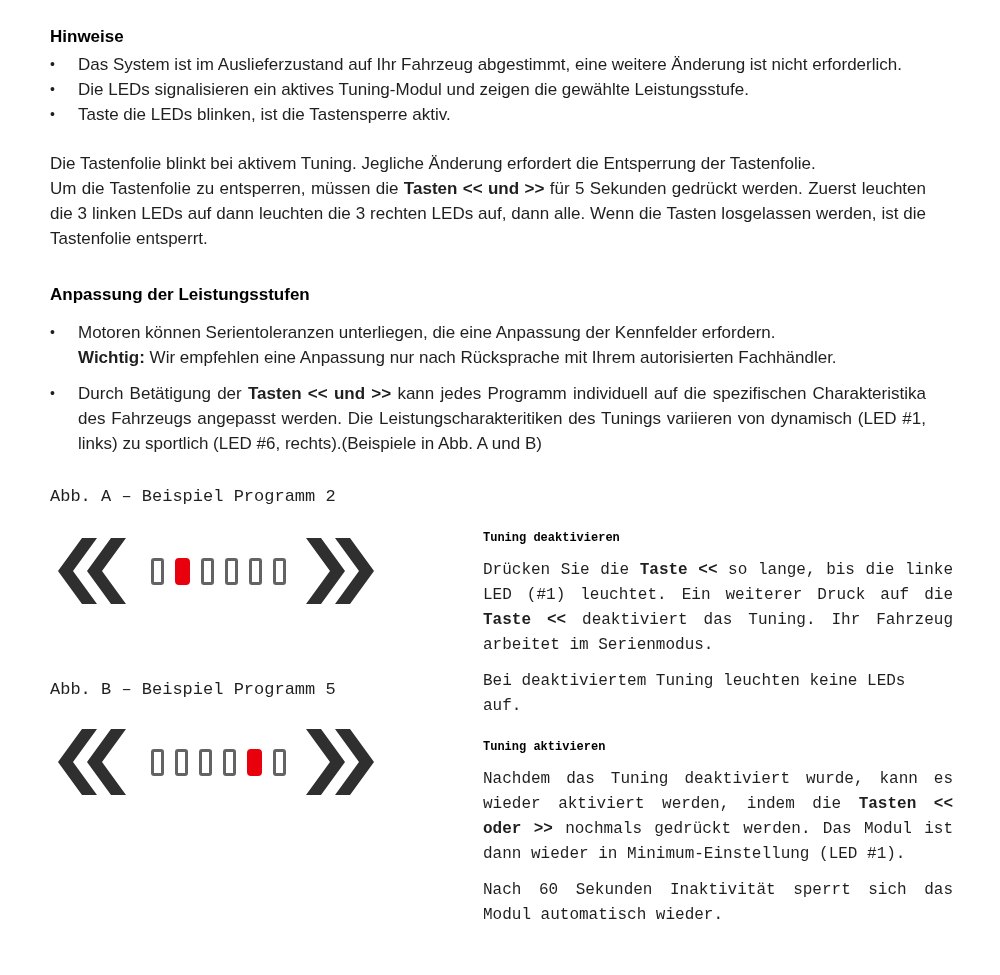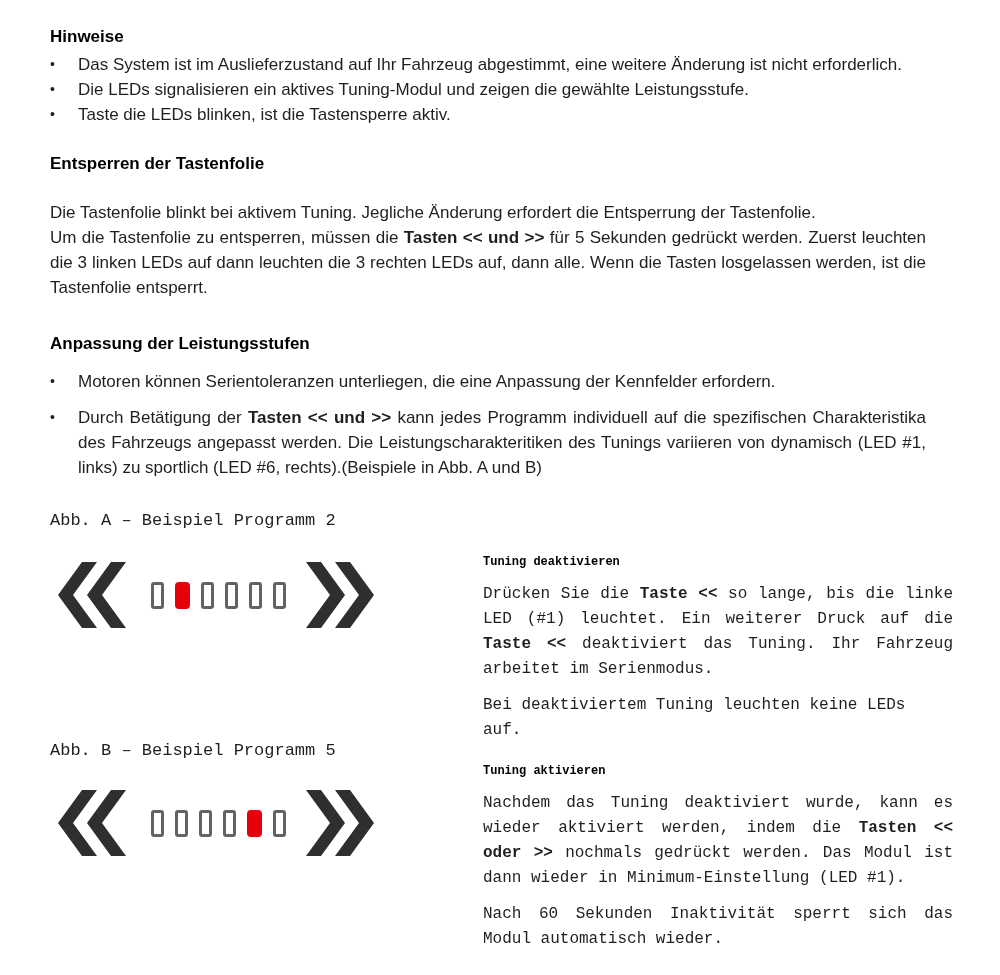--- a/index.html
+++ b/index.html
@@ -49,21 +49,21 @@
   .col-right .para-solo { margin-top: 11px; }
   .col-right .h2 { margin-top: 16px; }
 
   .figure-label { font-size: 17px; line-height: 25px; }
   .led-figure {
     display: flex;
     align-items: center;
     margin-left: 8px;
   }
   .fig-a .led-figure { margin-top: 29px; }
-  .fig-b-label { margin-top: 110px; }
+  .fig-b-label { margin-top: 73px; }
   .fig-b .led-figure { margin-top: 27px; }
   .chev { width: 68px; height: 66px; flex: 0 0 68px; }
   .chev polygon { fill: var(--chevron, #2f2f2f); }
   .led-row { display: flex; gap: 11px; margin-left: 25px; margin-right: 20px; }
   .led {
     width: 13px; height: 27px;
     border: 3px solid var(--led-outline, #636363);
     border-radius: 3px;
     background: var(--led-fill, #ffffff);
   }
@@ -89,35 +89,35 @@
       <span class="bullet-glyph">•</span>
       <span class="bullet-text just">Die LEDs signalisieren ein aktives Tuning-Modul und zeigen die gewählte Leistungsstufe.</span>
     </div>
     <div class="bullet-row body-text">
       <span class="bullet-glyph">•</span>
       <span class="bullet-text just">Taste die LEDs blinken, ist die Tastensperre aktiv.</span>
     </div>
   </section>
 
   <section class="sec-entsperren">
-    <div class="h">Entsperren der Tastenfolie</div>
     <div class="para-block body-text">
       <div>Die Tastenfolie blinkt bei aktivem Tuning. Jegliche Änderung erfordert die Entsperrung der Tastenfolie.</div>
       <div class="just">
         <span>Um die Tastenfolie zu entsperren, müssen die </span><span class="b">Tasten &lt;&lt; und &gt;&gt;</span><span> für 5 Sekunden gedrückt werden. Zuerst leuchten die 3 linken LEDs auf dann leuchten die 3 rechten LEDs auf, dann alle. Wenn die Tasten losgelassen werden, ist die Tastenfolie entsperrt.</span>
       </div>
     </div>
   </section>
 
   <section class="sec-anpassung">
     <div class="h">Anpassung der Leistungsstufen</div>
     <div class="bullet-row body-text first">
       <span class="bullet-glyph">•</span>
       <span class="bullet-text">
         <span style="display:block">Motoren können Serientoleranzen unterliegen, die eine Anpassung der Kennfelder erfordern.</span>
+        <span style="display:block"><span class="b">Wichtig:</span><span> Wir empfehlen eine Anpassung nur nach Rücksprache mit Ihrem autorisierten Fachhändler.</span></span>
       </span>
     </div>
     <div class="bullet-row body-text second">
       <span class="bullet-glyph">•</span>
       <span class="bullet-text just">
         <span>Durch Betätigung der </span><span class="b">Tasten &lt;&lt; und &gt;&gt;</span><span> kann jedes Programm individuell auf die spezifischen Charakteristika des Fahrzeugs angepasst werden. Die Leistungscharakteritiken des Tunings variieren von dynamisch (LED #1, links) zu sportlich (LED #6, rechts).(Beispiele in Abb. A und B)</span>
       </span>
     </div>
   </section>
 

